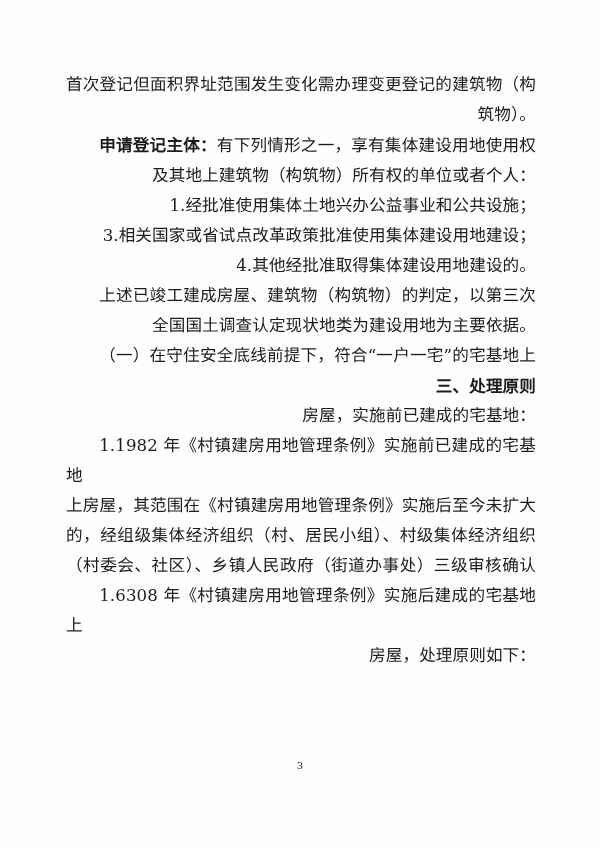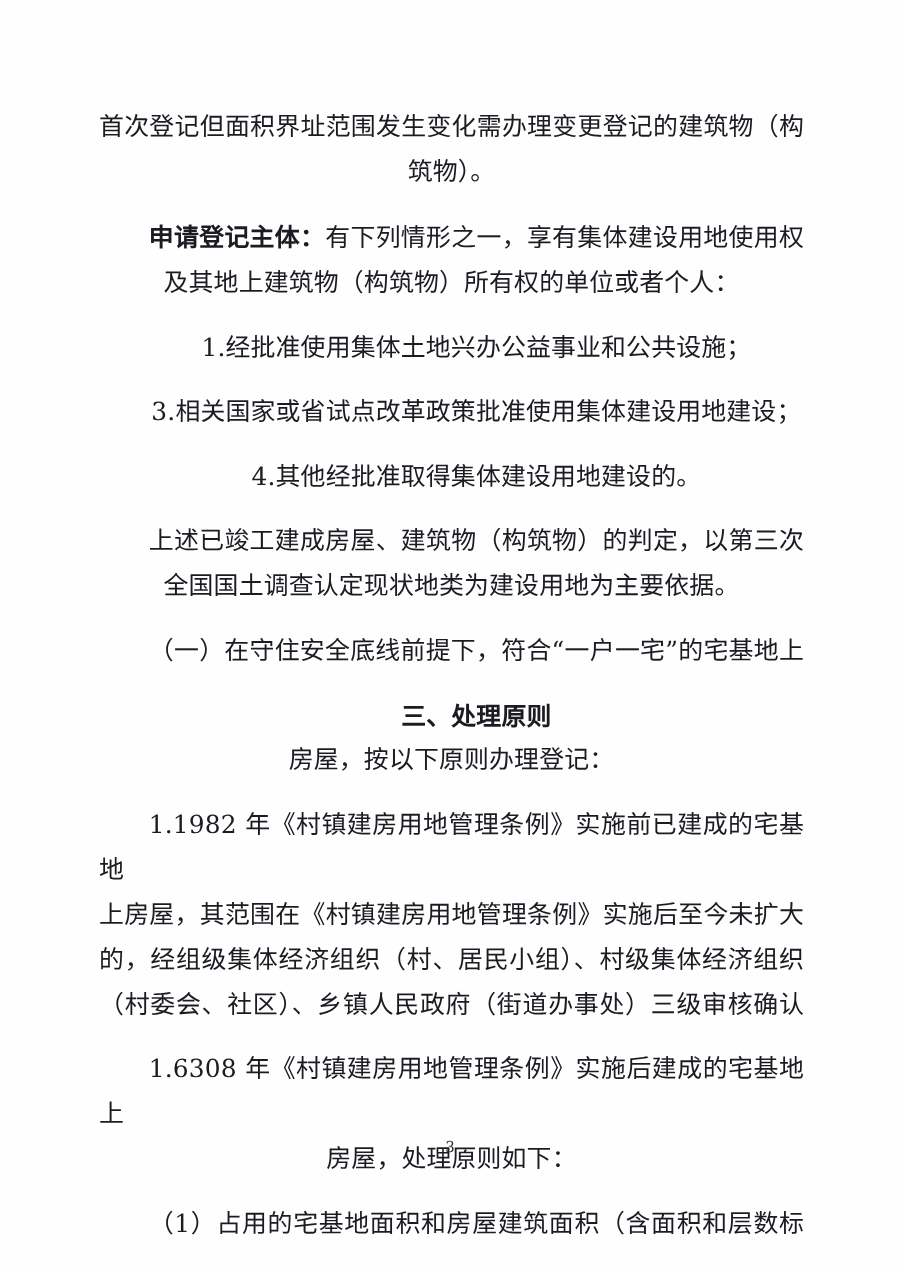--- a/index.html
+++ b/index.html
@@ -32,31 +32,30 @@
     width: 470px;
     z-index: 1;
   }
   .line {
     font-family: "DejaVu Serif", "Liberation Serif", serif;
     font-size: 16.6px;
     line-height: 30px;
     color: #1b1b22;
     letter-spacing: 0.1px;
     white-space: pre;
-    text-align: center;
+    text-align: right;
   }
   
   .line.justify {
     text-align: justify;
     text-align-last: justify;
     white-space: normal;
   }
   .line.indent {
     text-indent: 2em;
-    margin-top: 13px;
   }
   .line.bold-head {
     font-weight: 700;
   }
   .line b,
   .line .bold {
     font-weight: 700;
   }
   .page-number {
     position: absolute;
@@ -93,36 +92,35 @@
     <div class="line indent">4.其他经批准取得集体建设用地建设的。</div>
 
     <div class="line justify indent">上述已竣工建成房屋、建筑物（构筑物）的判定，以第三次</div>
 
     <div class="line">全国国土调查认定现状地类为建设用地为主要依据。</div>
 
     <div class="line justify indent">（一）在守住安全底线前提下，符合“一户一宅”的宅基地上</div>
 
     <div class="line bold-head indent">三、处理原则</div>
 
-    <div class="line">房屋，按以下原则办理登记：</div>
+    <div class="line">房屋，实施前已建成的宅基地：</div>
 
     <div class="line justify indent">1.1982 年《村镇建房用地管理条例》实施前已建成的宅基地</div>
 
     <div class="line justify">上房屋，其范围在《村镇建房用地管理条例》实施后至今未扩大</div>
 
     <div class="line justify">的，经组级集体经济组织（村、居民小组）、村级集体经济组织</div>
 
     <div class="line justify">（村委会、社区）、乡镇人民政府（街道办事处）三级审核确认</div>
 
 
 
     <div class="line justify indent">1.6308 年《村镇建房用地管理条例》实施后建成的宅基地上</div>
 
     <div class="line">房屋，处理原则如下：</div>
 
-    <div class="line justify indent">（1）占用的宅基地面积和房屋建筑面积（含面积和层数标</div>
 
 
   </div>
 
   <div class="page-number">3</div>
 
 </div>
 
 </body></html>

